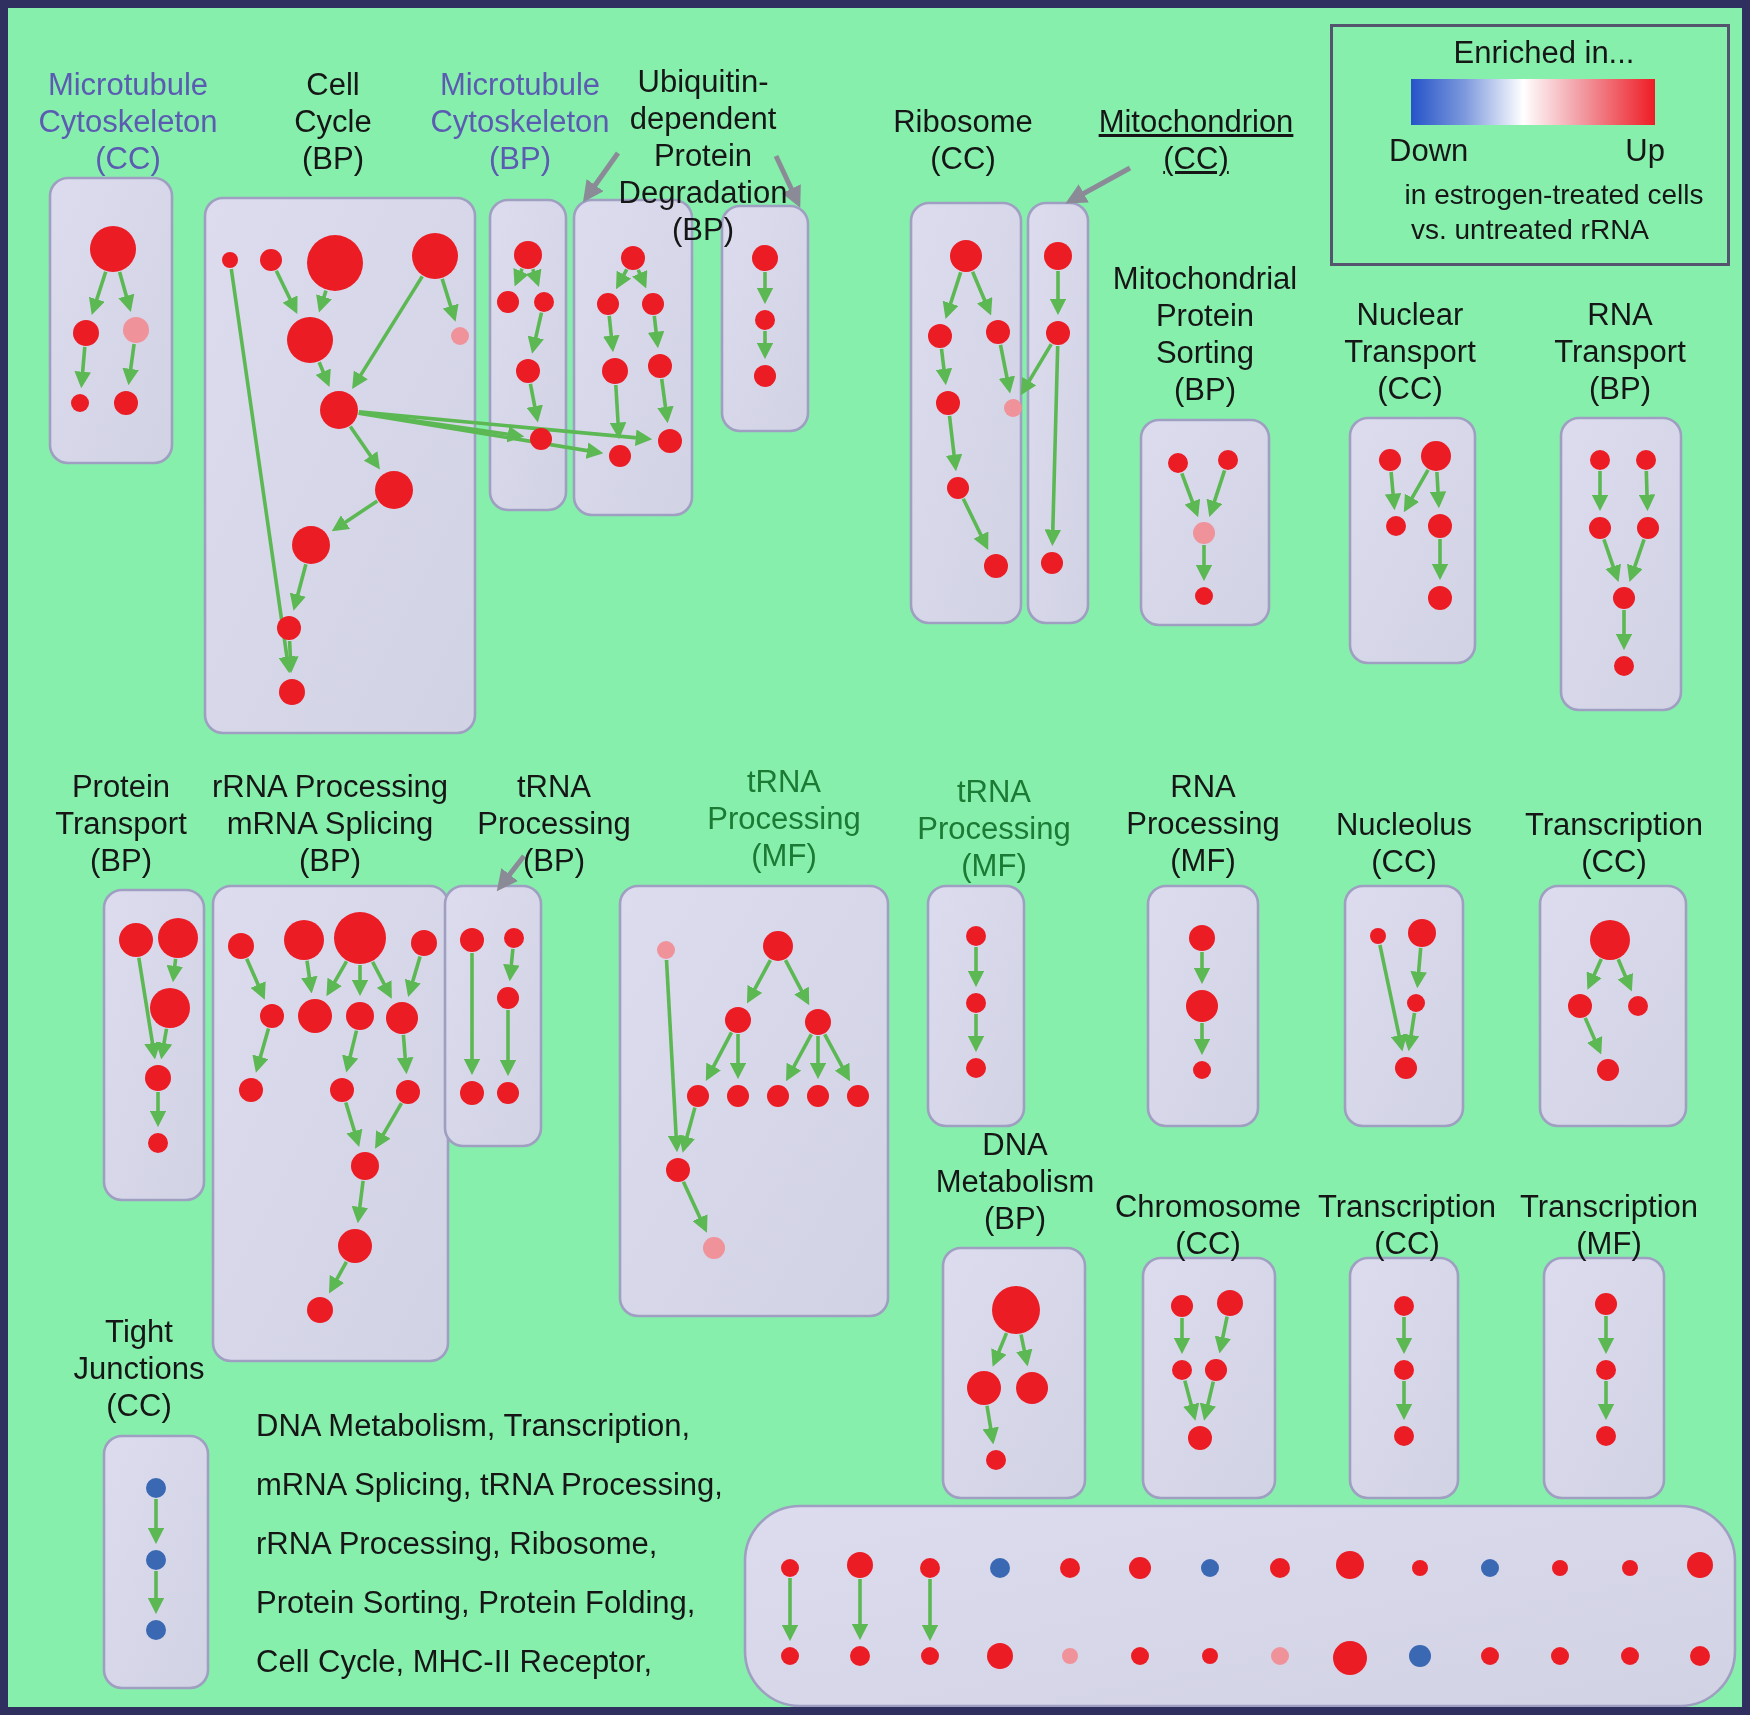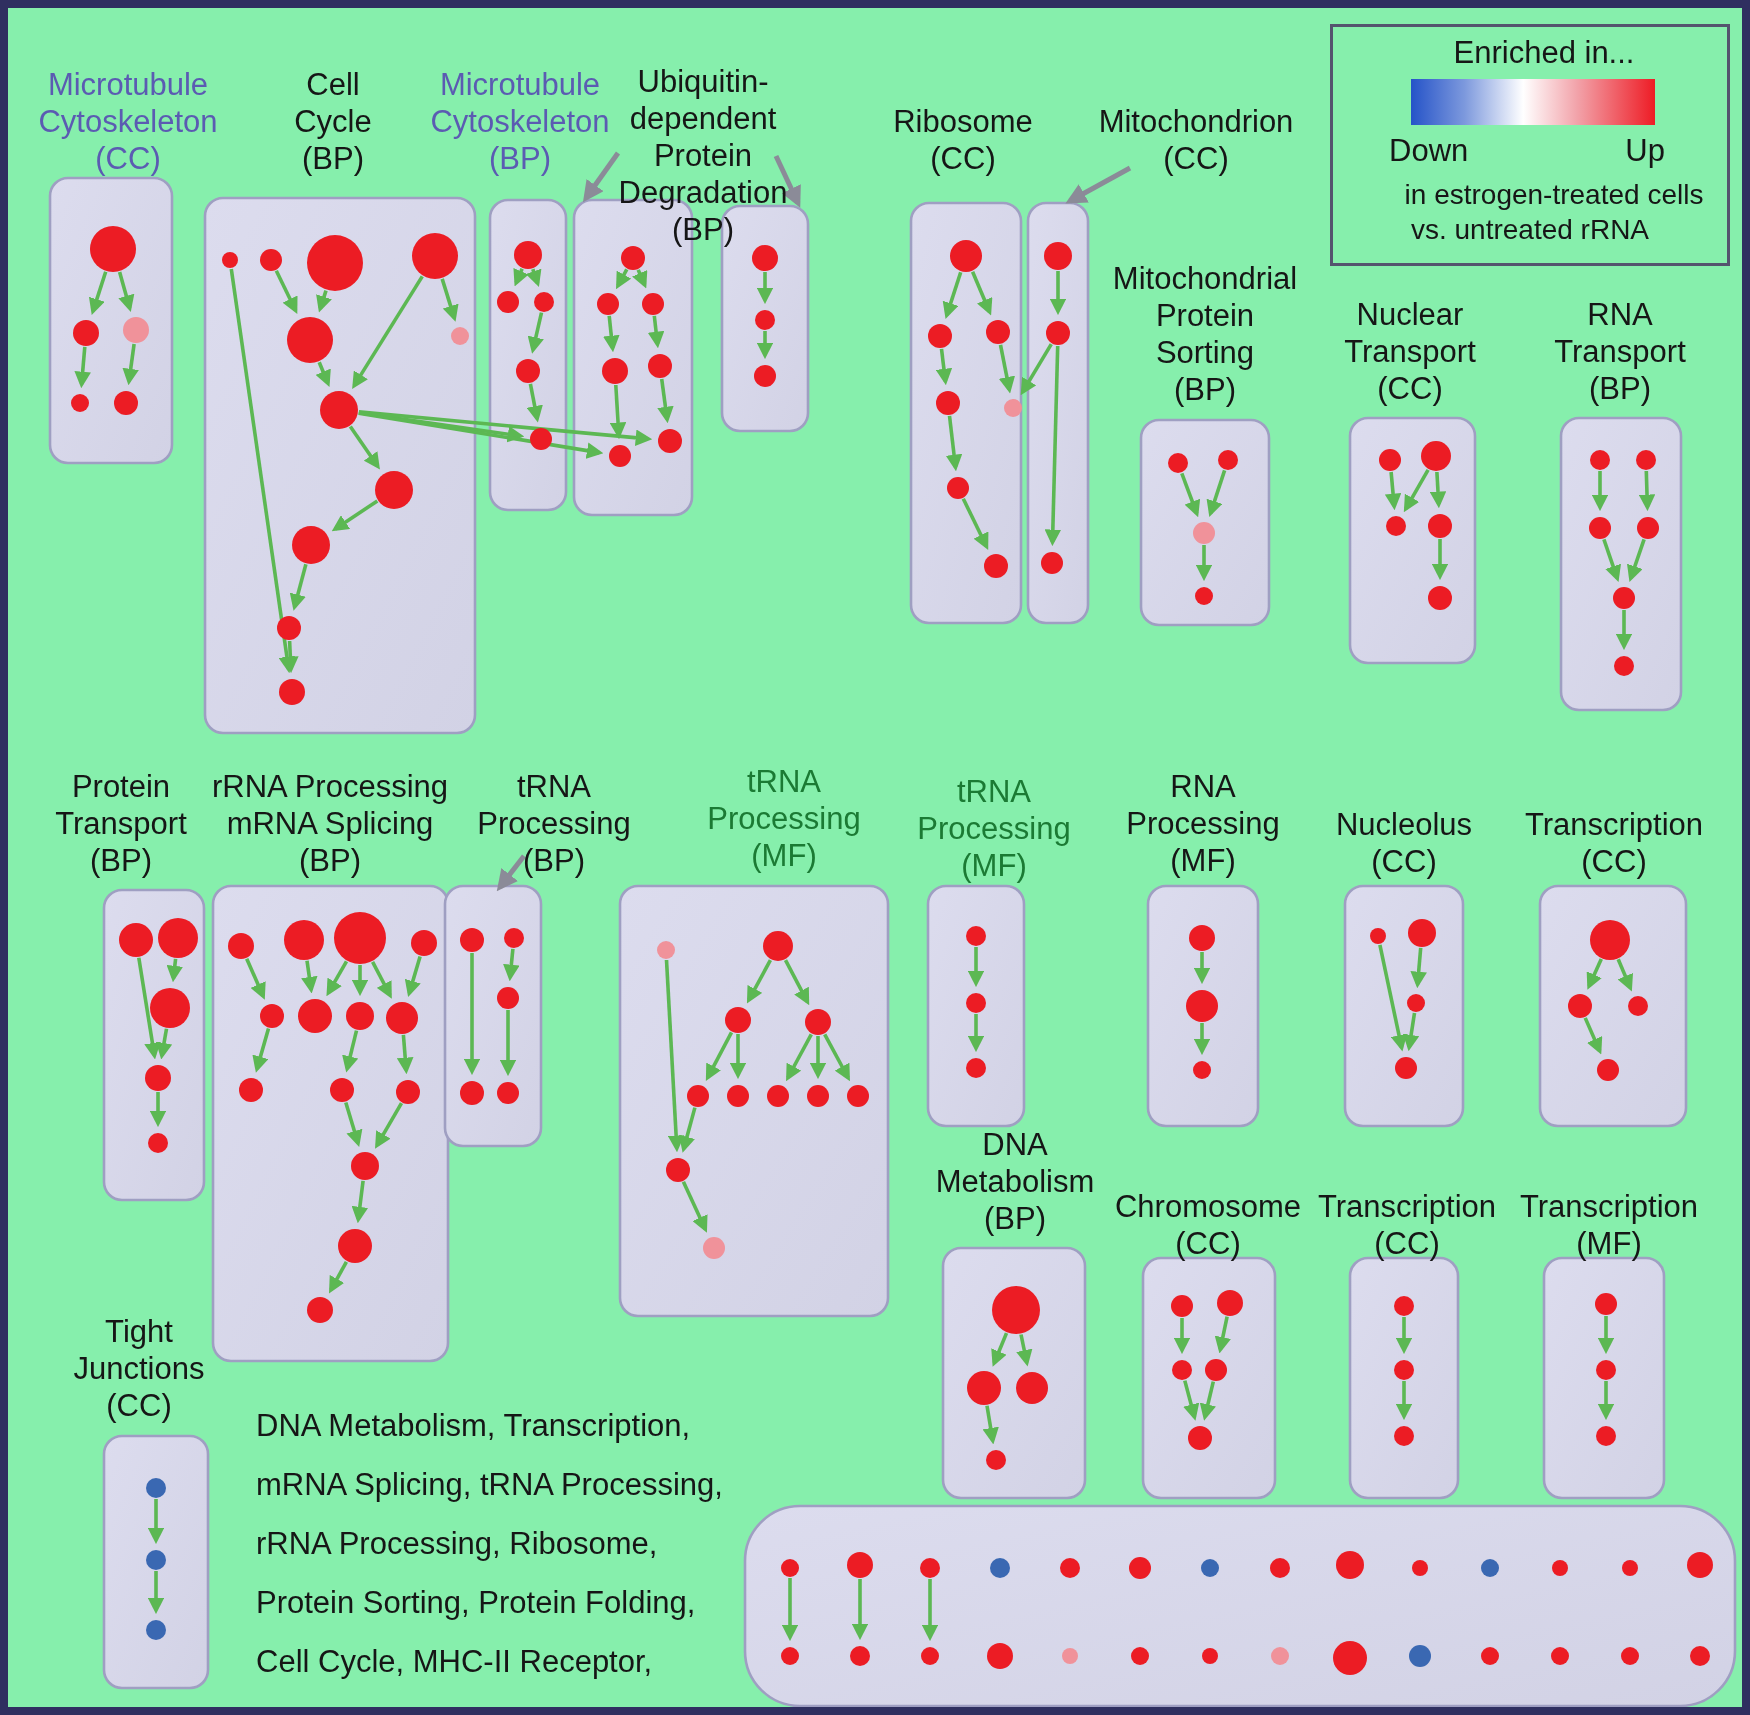--- a/index.html
+++ b/index.html
@@ -350,21 +350,21 @@
       <div class="clabel" style="left: 292px; top: 58px; color: rgb(91, 91, 178);">Microtubule
 Cytoskeleton
 (BP)</div>
       <div class="clabel" style="left: 475px; top: 55px; color: rgb(22, 22, 22);">Ubiquitin-
 dependent
 Protein
 Degradation
 (BP)</div>
       <div class="clabel" style="left: 735px; top: 95px; color: rgb(22, 22, 22);">Ribosome
 (CC)</div>
-      <div class="clabel" style="left: 968px; top: 95px; color: rgb(22, 22, 22);">Mitochondrion
+      <div class="clabel" style="left: 968px; top: 95px; color: rgb(22, 22, 22); text-decoration: underline;">Mitochondrion
 (CC)</div>
       <div class="clabel" style="left: 977px; top: 252px; color: rgb(22, 22, 22);">Mitochondrial
 Protein
 Sorting
 (BP)</div>
       <div class="clabel" style="left: 1182px; top: 288px; color: rgb(22, 22, 22);">Nuclear
 Transport
 (CC)</div>
       <div class="clabel" style="left: 1392px; top: 288px; color: rgb(22, 22, 22);">RNA
 Transport

